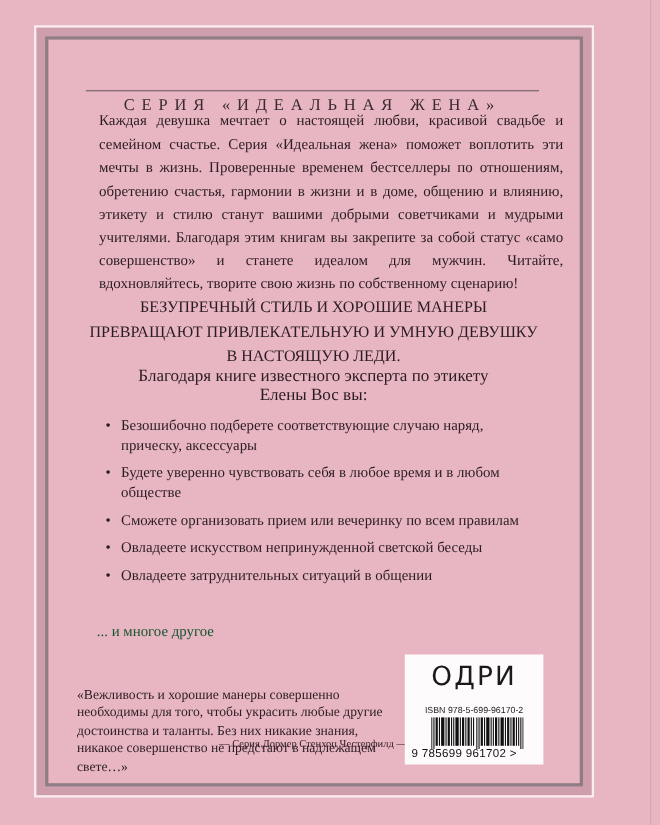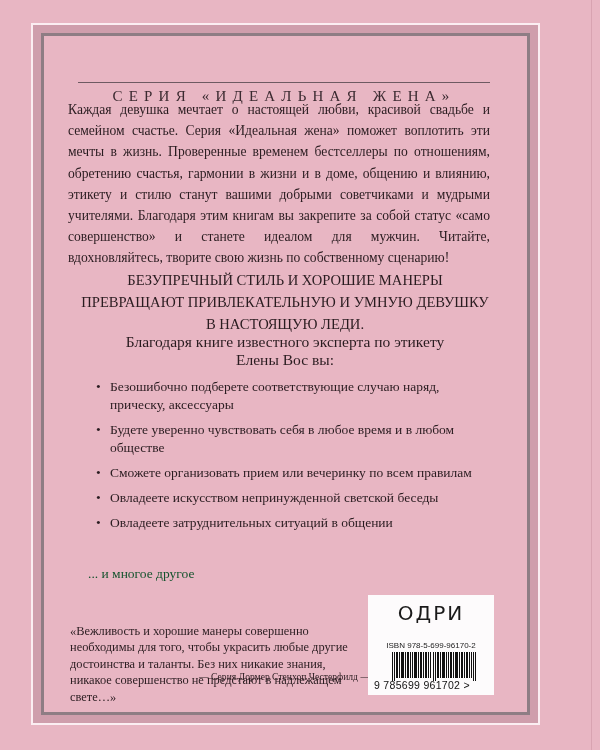--- a/index.html
+++ b/index.html
@@ -21,21 +21,21 @@
   .frame-inner {
     position:absolute; left:41px; top:33px; width:489px; height:682px;
     border:3px solid #8e7d84; background:#e8b6c3; box-sizing:border-box;
   }
   .series-title {
     position:absolute; left:78px; top:56px; width:412px; text-align:center;
     font-size:15px; letter-spacing:6.2px; color:#3b2a30; white-space:nowrap;margin-top:32px;
   }
   .series-rule { position:absolute; left:78px; top:82px; width:412px; height:1px; background:#6e5a62; }
   .intro {
-    position:absolute; left:68px; top:99px; width:422px;
+    position:absolute; left:90px; top:99px; width:422px;
     font-size:13.6px; line-height:21.2px; text-align:justify; color:#2a1c20;
     hyphens:manual;
   }
   .slogan {
     position:absolute; left:70px; top:269px; width:430px; text-align:center;
     font-size:14.6px; line-height:22px; color:#2a1c20;
   }
   .lead {
     position:absolute; left:70px; top:333px; width:430px; text-align:center;
     font-size:15.5px; line-height:18px; color:#2a1c20;
@@ -53,21 +53,21 @@
   }
   .quote-author {
     position:absolute; left:150px; top:671px; width:220px; text-align:right;
     font-size:9.6px; color:#2a1c20; white-space:nowrap;
   }
   .barcode-box {
     position:absolute; left:368px; top:595px; width:126px; height:100px; background:#fdfbfc;
   }
   .publisher-logo {
     position:absolute; left:0; top:6px; width:126px; text-align:center;
-    font-family:"DejaVu Sans", sans-serif; font-size:20px; letter-spacing:2px; color:#1a1a1a;
+    font-family:"DejaVu Sans", sans-serif; font-size:24px; letter-spacing:2px; color:#1a1a1a;
   }
   .isbn {
     position:absolute; left:0; top:46px; width:126px; text-align:center;
     font-family:"Liberation Sans", sans-serif; font-size:8px; color:#222; white-space:nowrap;
   }
   .bars { position:absolute; left:24px; top:57px; width:84px; height:29px; }
   .barcode-digits {
     position:absolute; left:6px; top:84px; width:118px;
     font-family:"Liberation Sans", sans-serif; font-size:10.5px; color:#111; white-space:nowrap; letter-spacing:0.3px;
     background:transparent;

